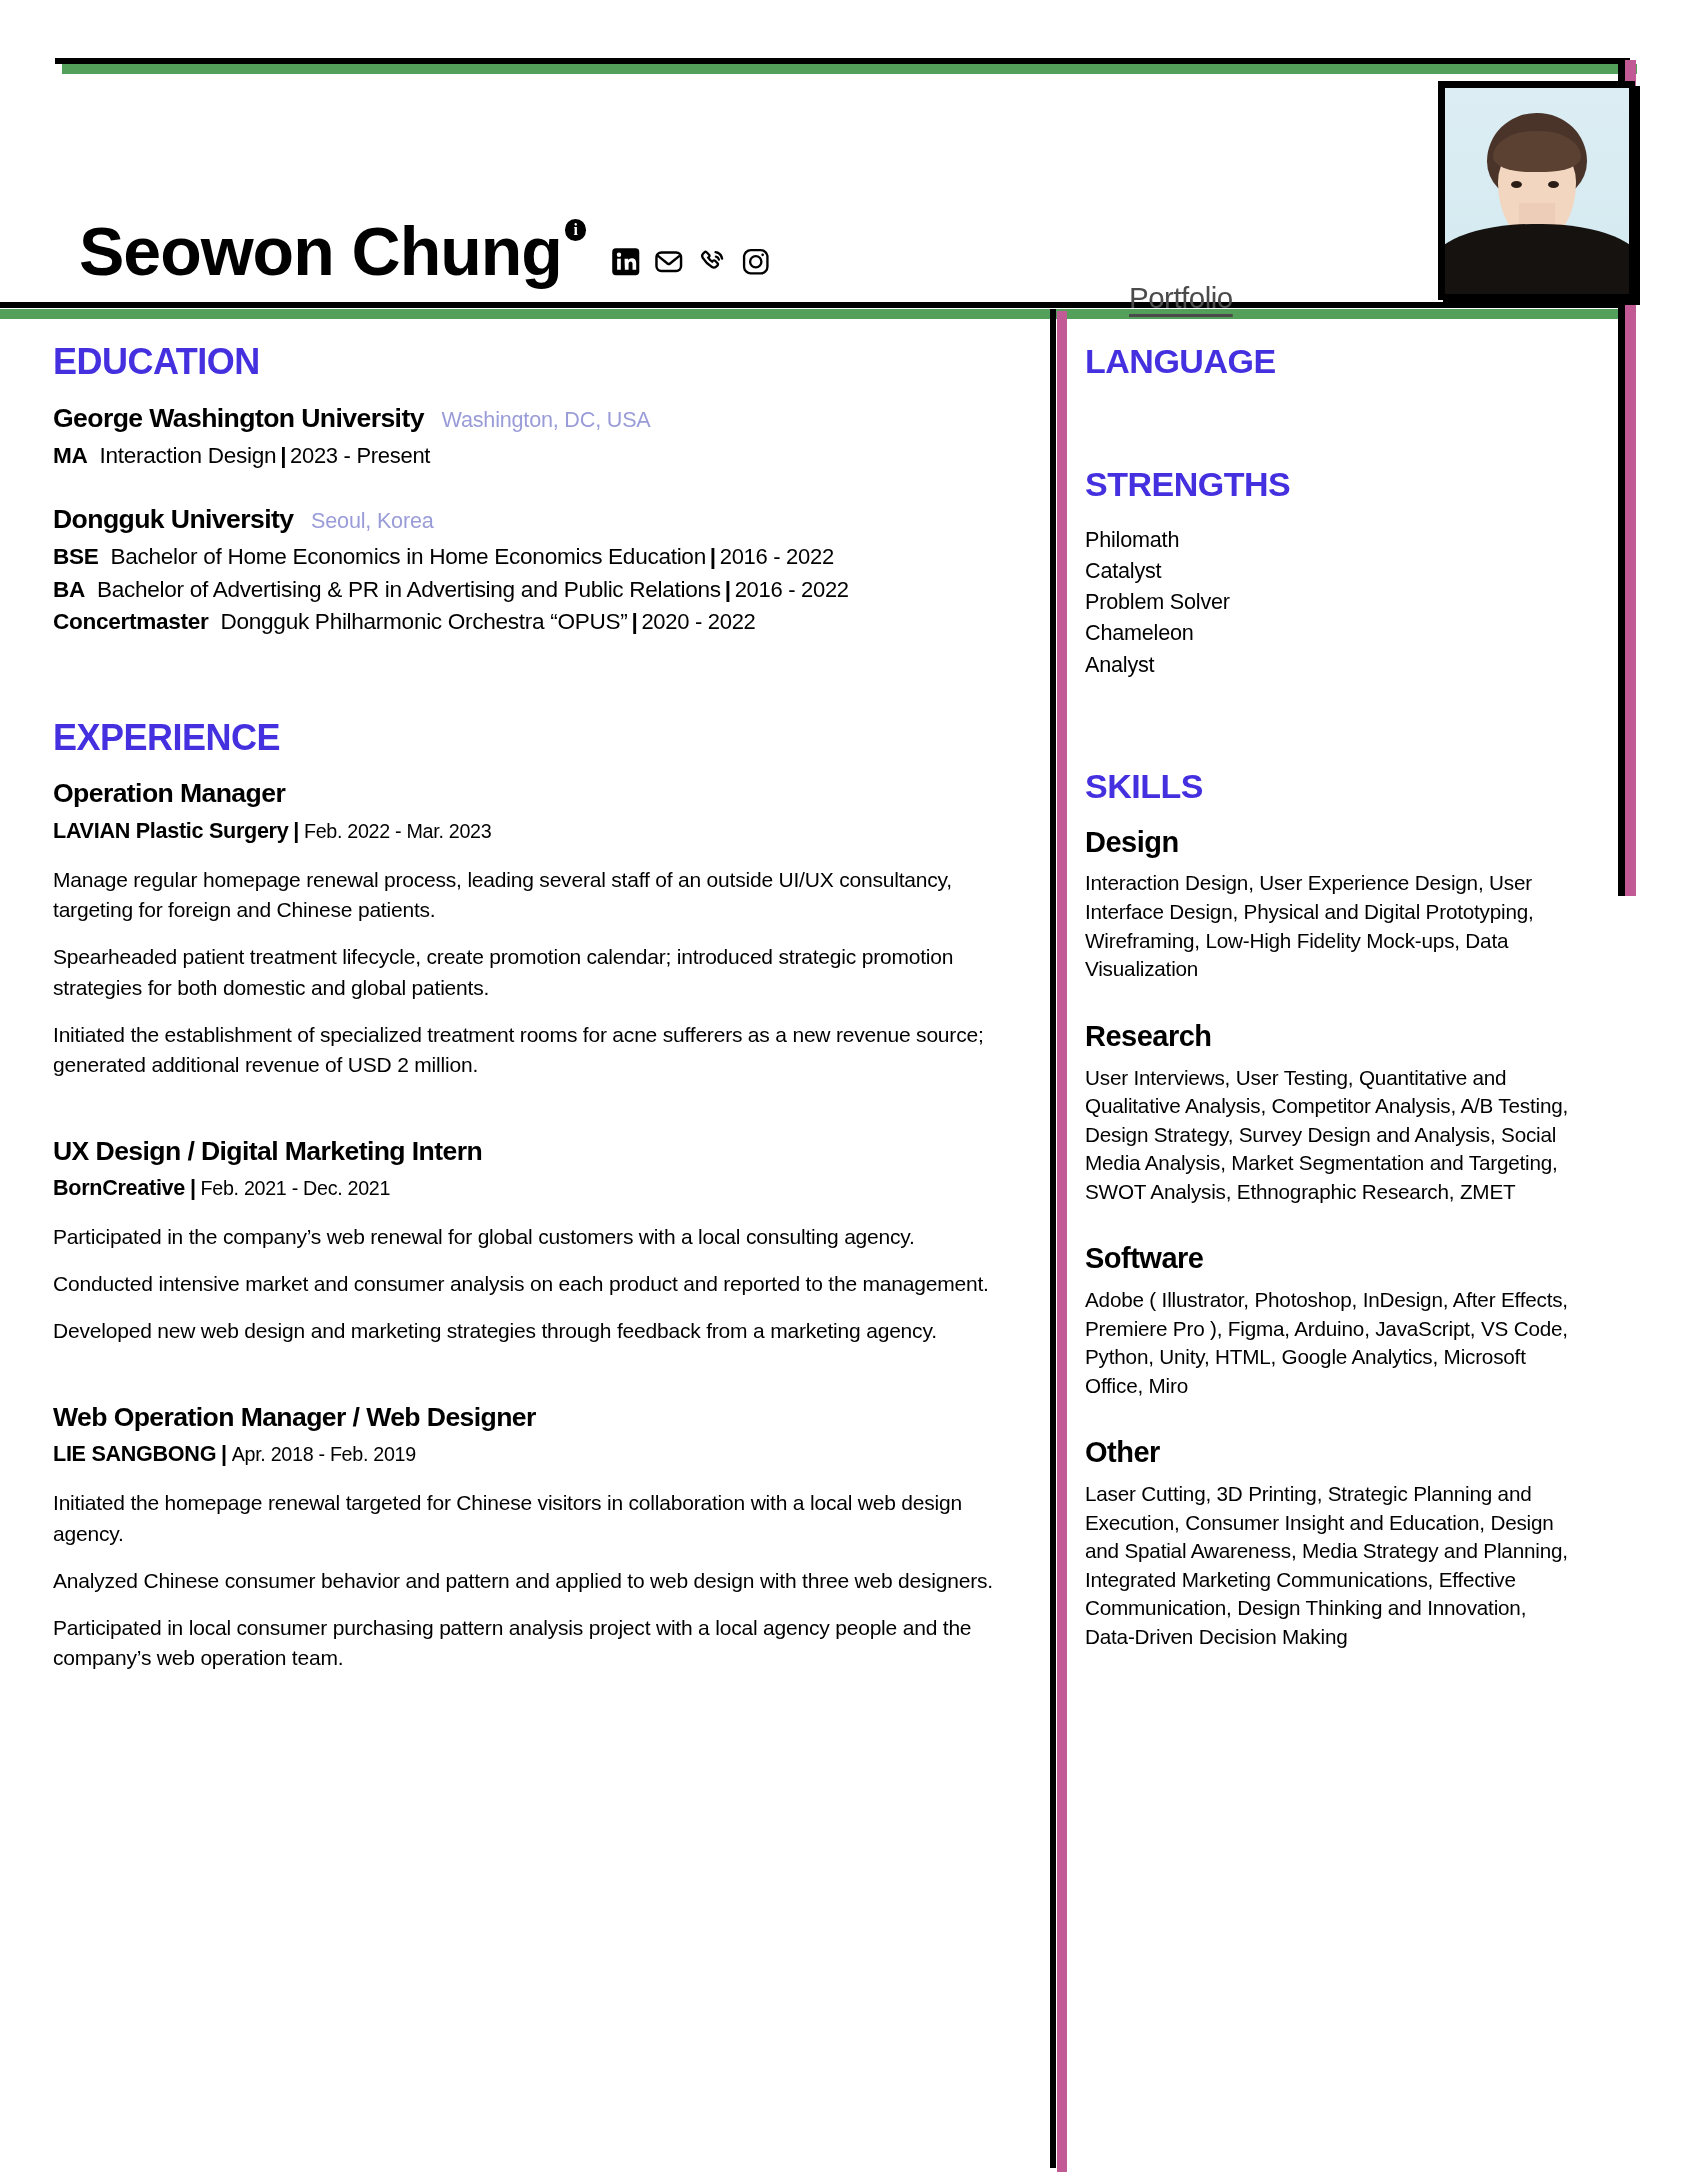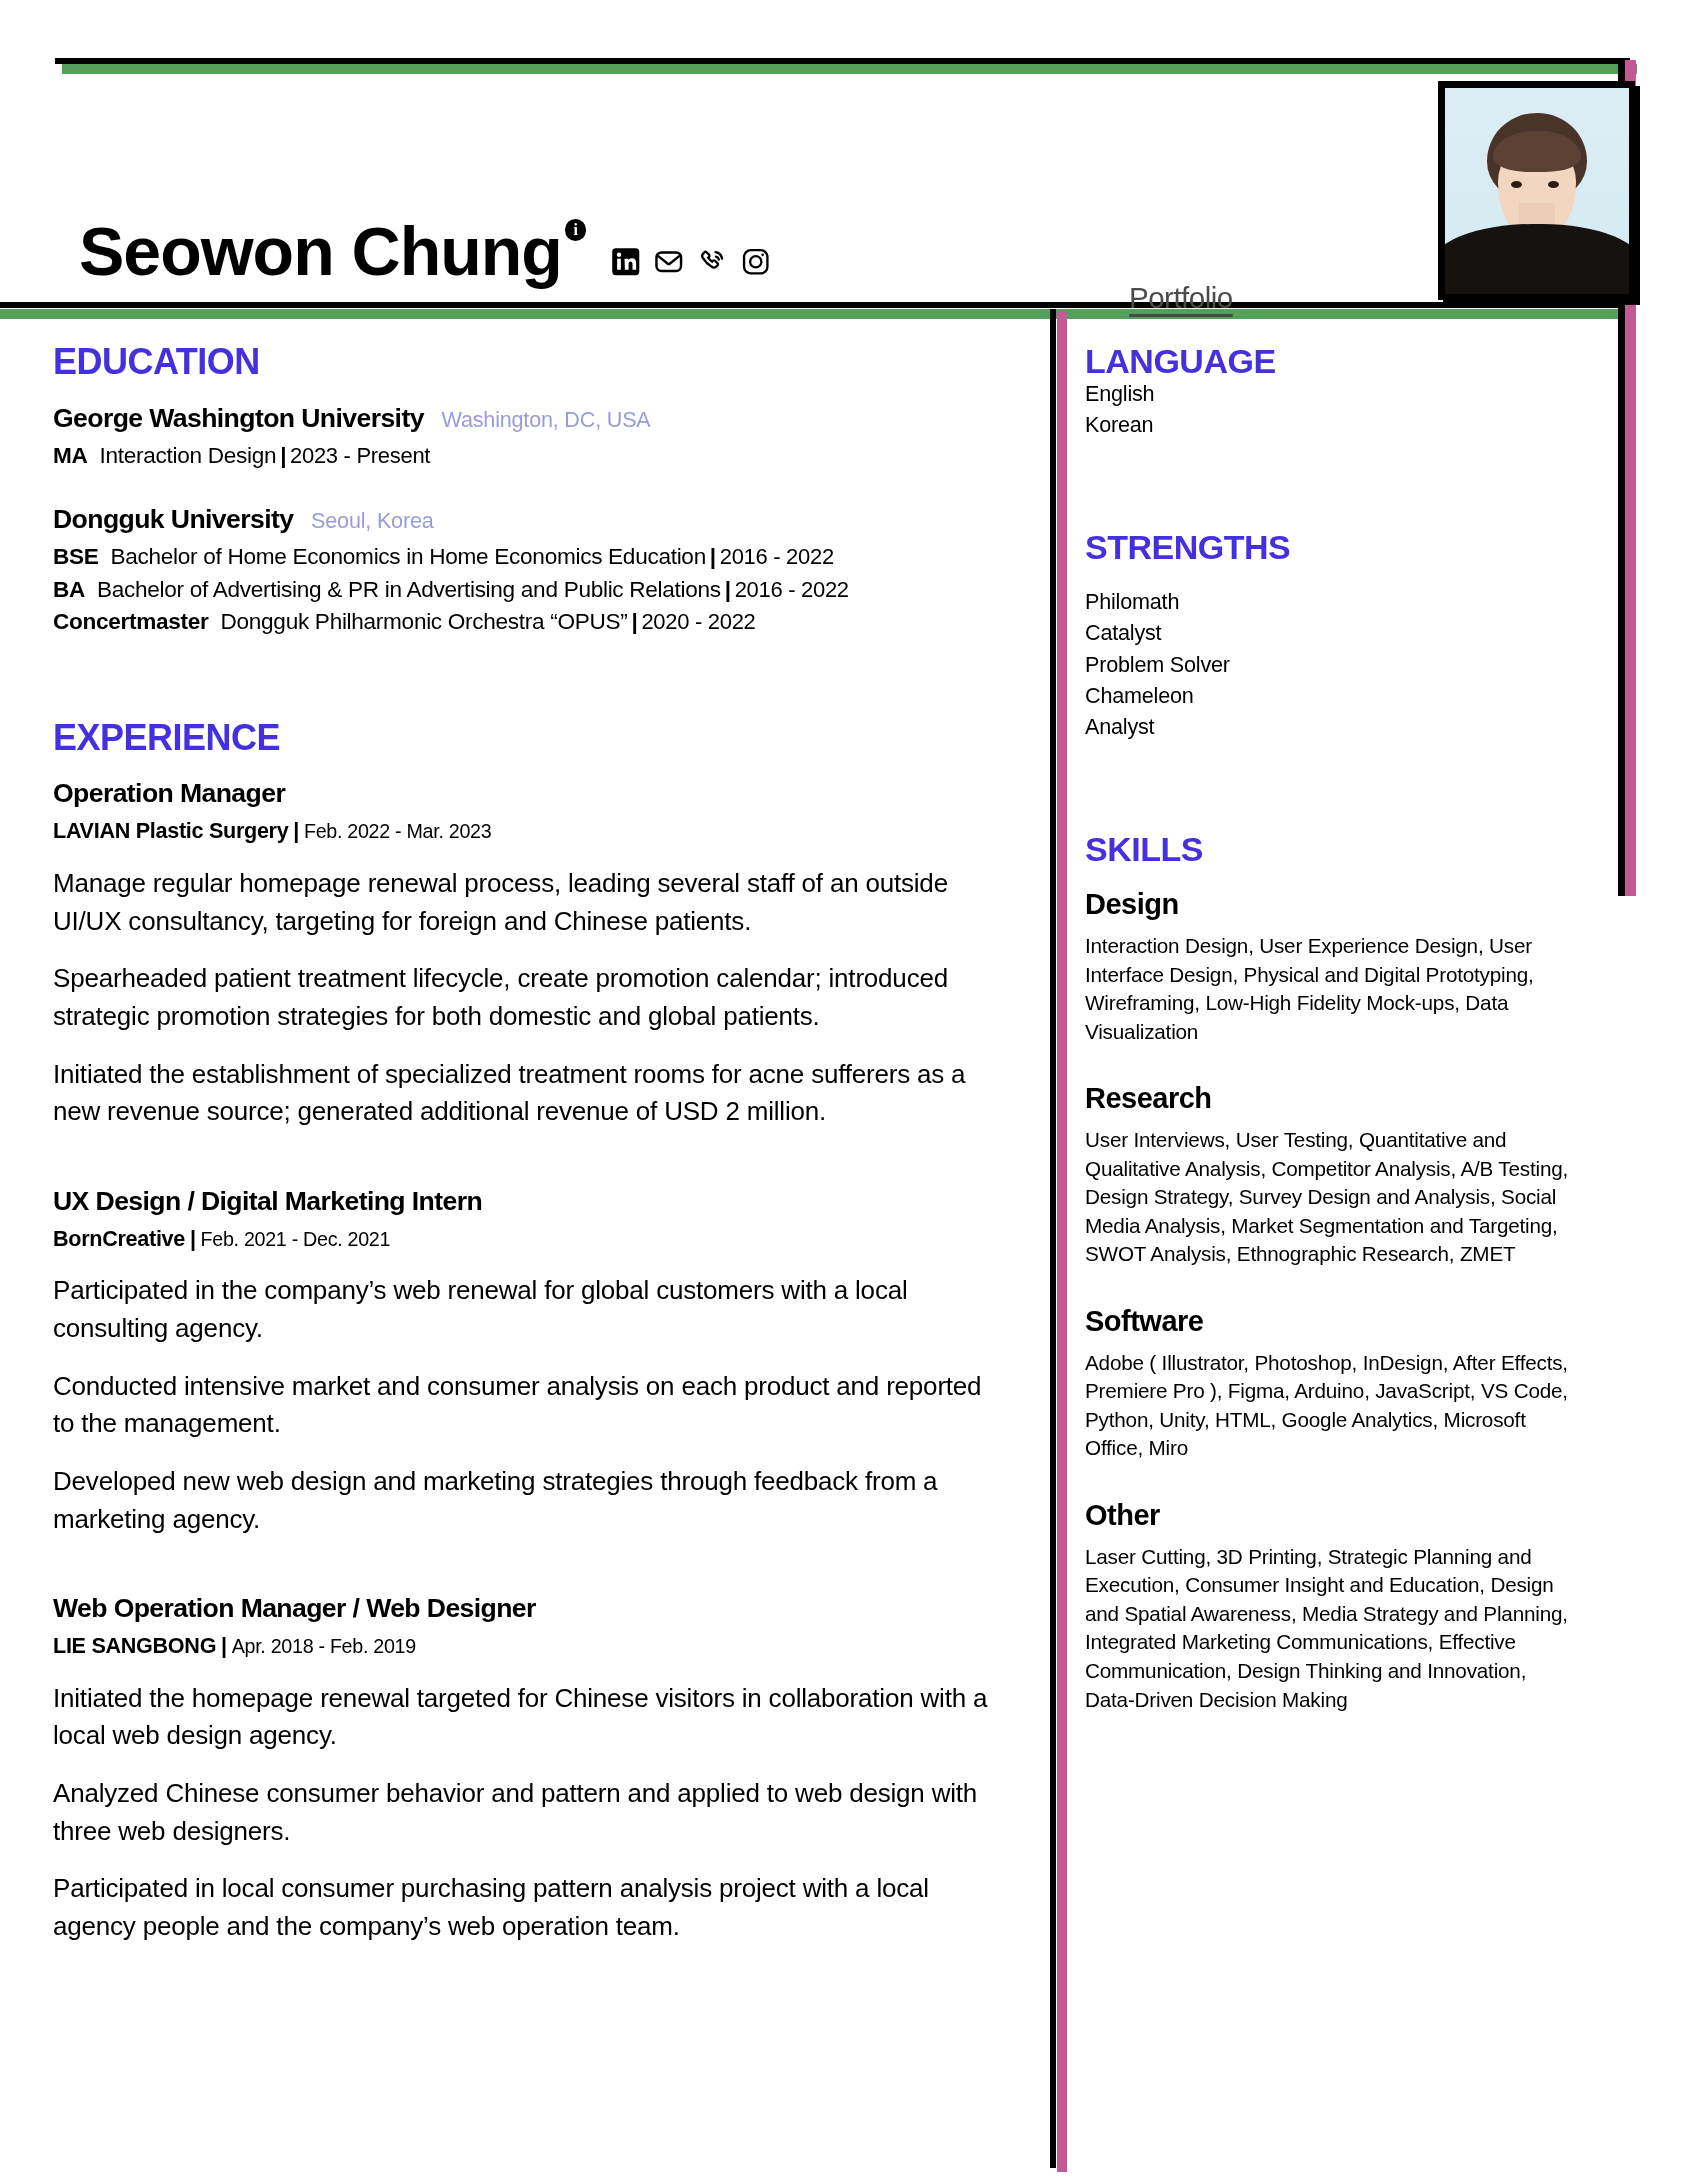--- a/index.html
+++ b/index.html
@@ -227,26 +227,25 @@
   }
   .job-meta {
     font-size: 21.6px;
     letter-spacing: -0.3px;
     margin-bottom: 20.7px;
   }
   .job-meta .company { font-weight: 700; }
   .job-meta .bar { font-weight: 700; margin: 0 4.9px; }
   .job-meta .dates { font-size: 19.7px; }
   .bullet {
-    font-size: 26px;
+    font-size: 21px;
     line-height: 1.45;
     letter-spacing: -0.2px;
     margin-bottom: 16.7px;
     max-width: 949px;
-    margin-top: 20px;
   }
 
   
   .plain-list {
     font-size: 21.6px;
     line-height: 1.45;
     letter-spacing: -0.2px;
     margin-bottom: 0;
   }
   .plain-list div { }
@@ -404,24 +403,20 @@
       </div>
       <div class="bullet">Initiated the homepage renewal targeted for Chinese visitors in collaboration with a local web design agency.</div>
       <div class="bullet">Analyzed Chinese consumer behavior and pattern and applied to web design with three web designers.</div>
       <div class="bullet">Participated in local consumer purchasing pattern analysis project with a local agency people and the company’s web operation team.</div>
     </div>
   </div>
 
   <div class="col-right">
 
     <h2 class="section-title right-col sec-lang">LANGUAGE</h2>
-    <div class="plain-list">
-      <div>English</div>
-      <div>Korean</div>
-    </div>
 
     <div class="block-gap-lang"></div>
 
     <h2 class="section-title right-col">STRENGTHS</h2>
     <div class="plain-list">
       <div>Philomath</div>
       <div>Catalyst</div>
       <div>Problem Solver</div>
       <div>Chameleon</div>
       <div>Analyst</div>

